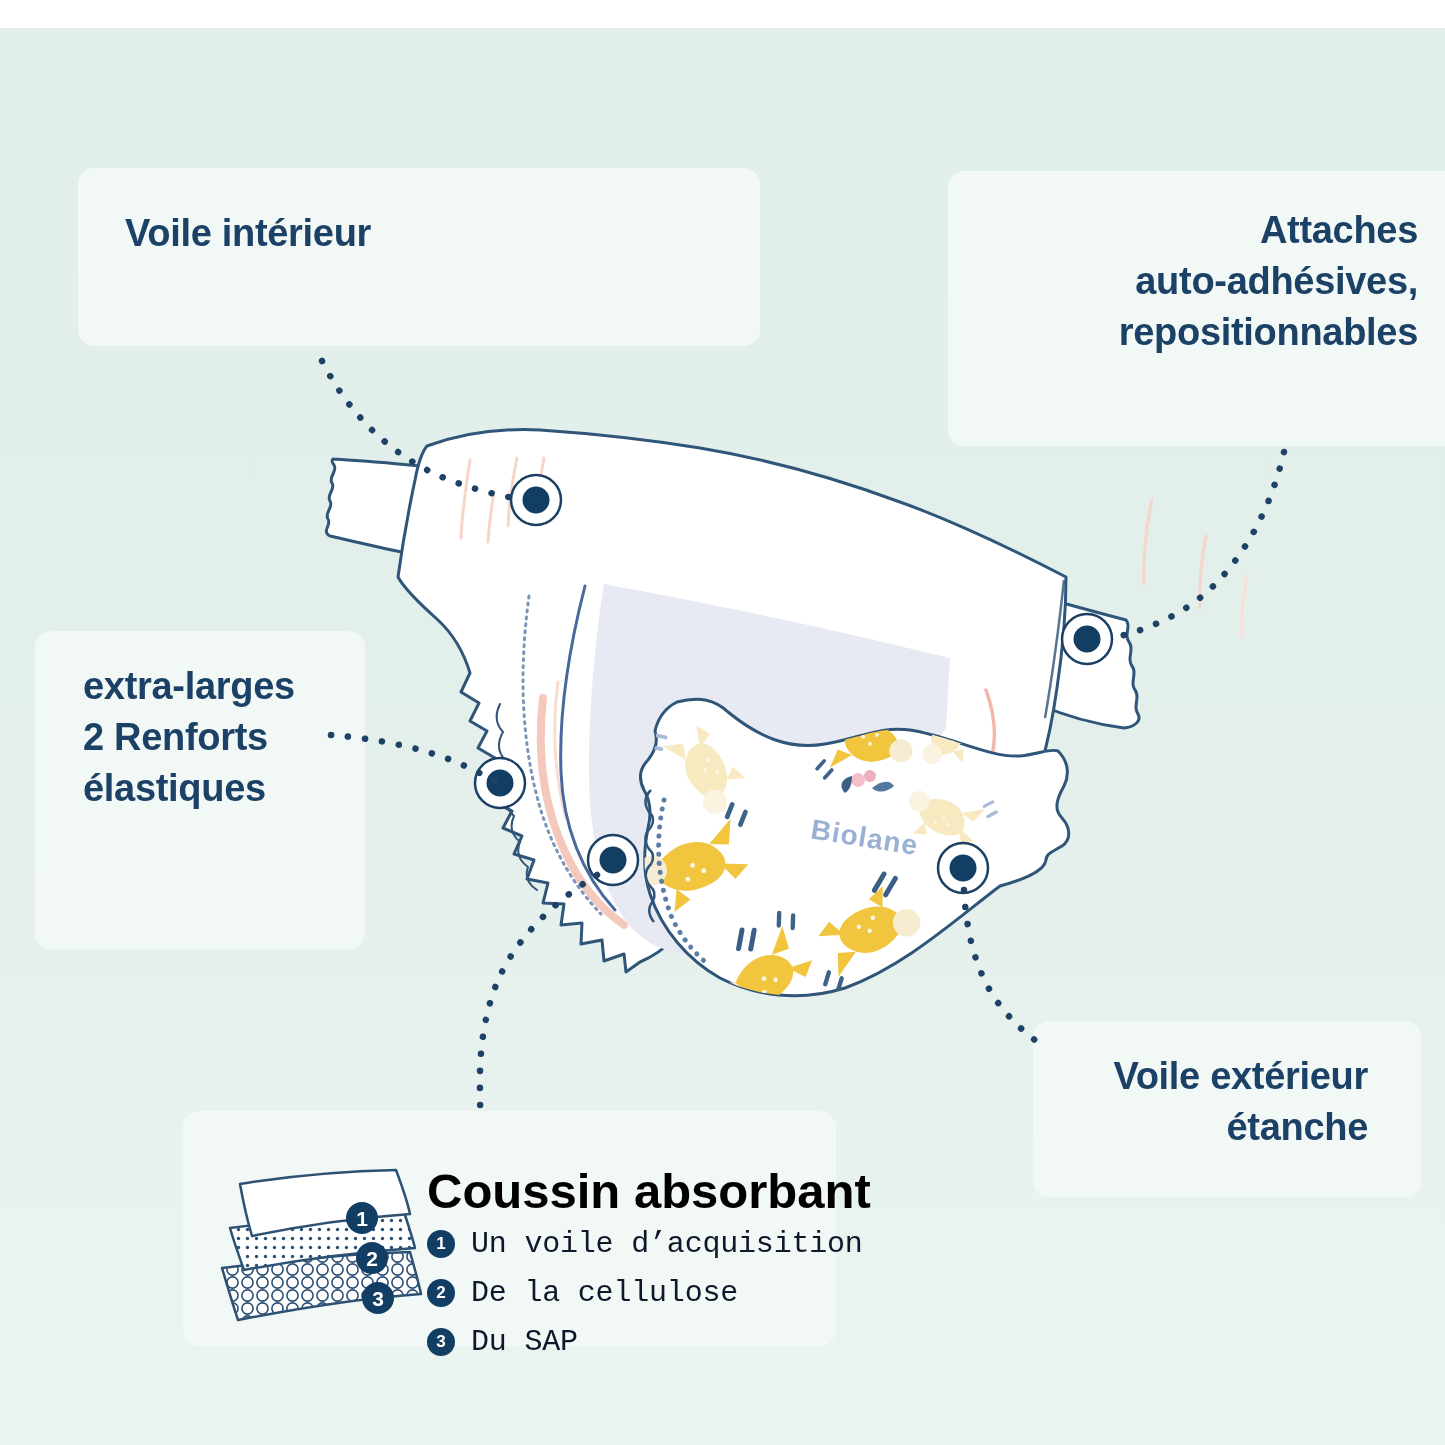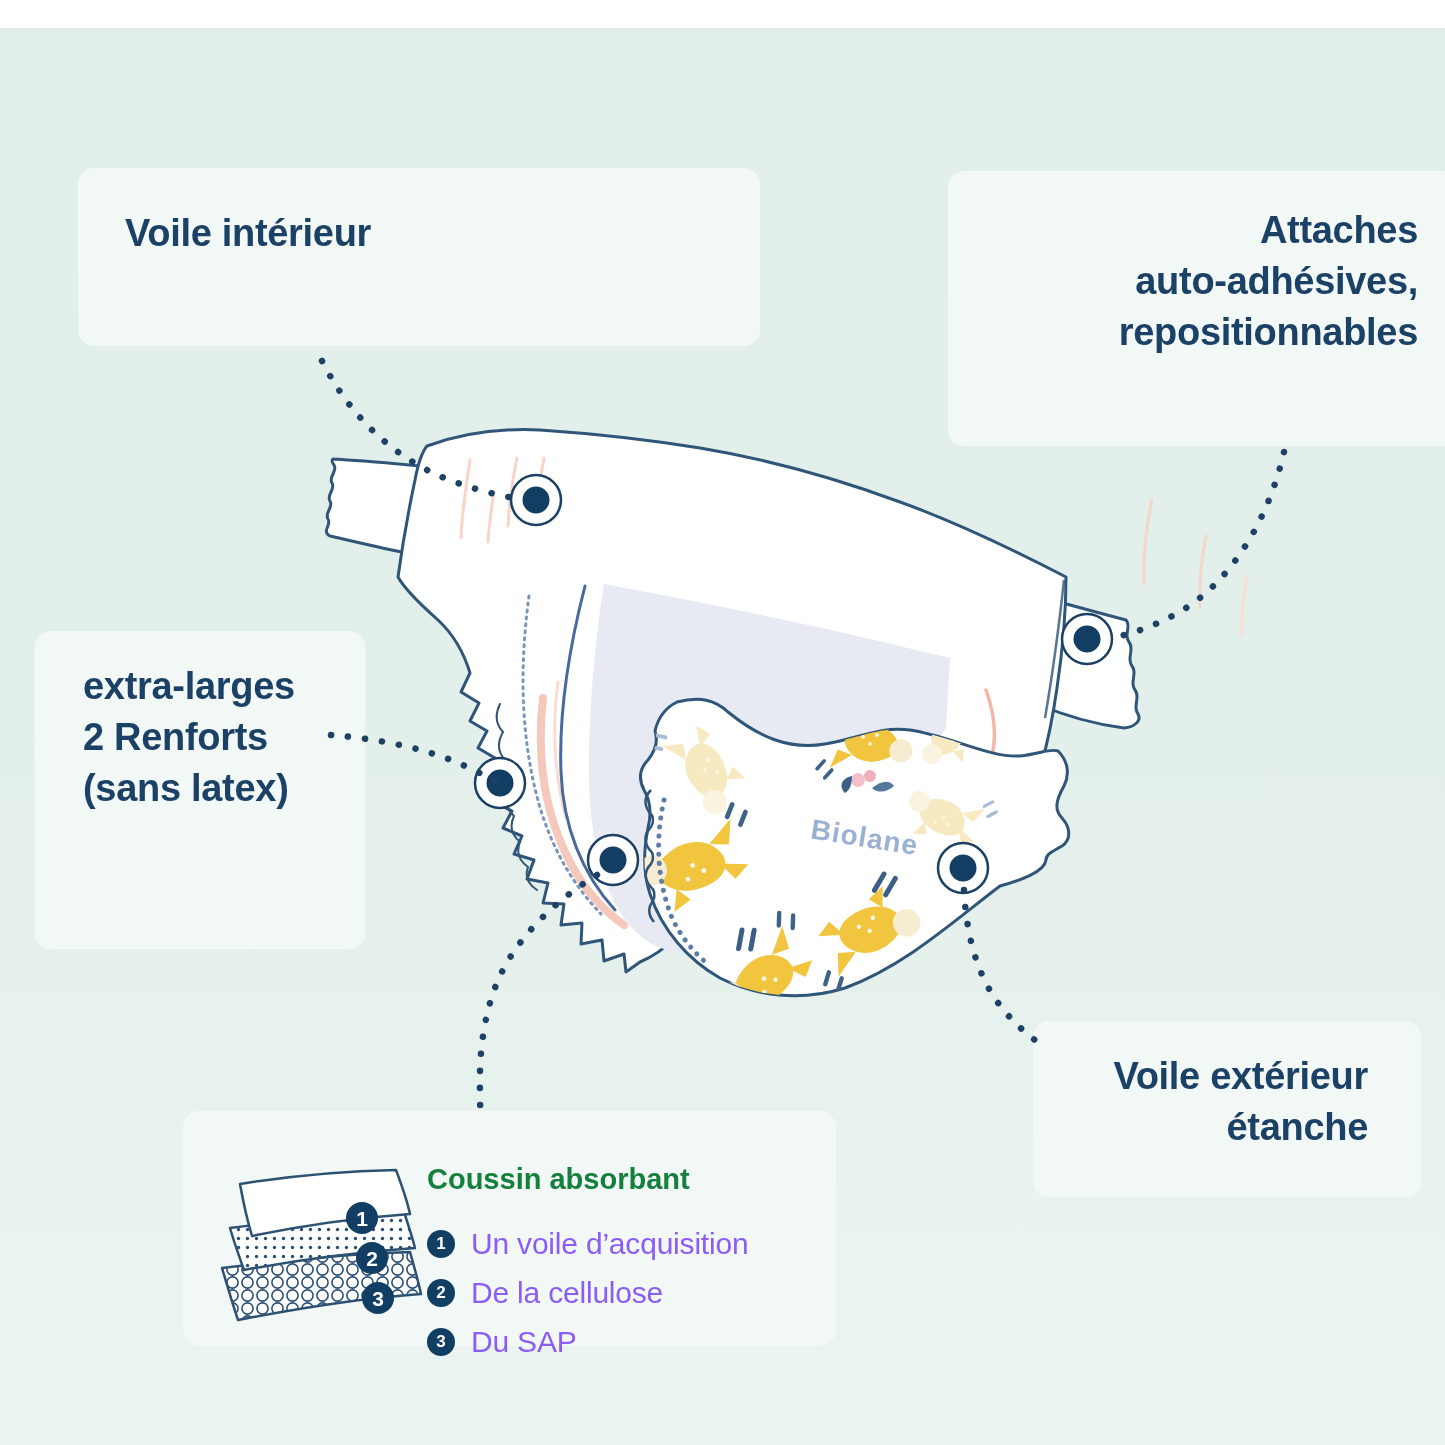--- a/index.html
+++ b/index.html
@@ -8,26 +8,26 @@
   .stage{position:relative;width:1445px;height:1445px;
          background:linear-gradient(180deg,#e2eee9 0%,#e3efeb 45%,#e8f2ee 80%,#ebf4f0 100%);margin-top:28px;}
   .card{position:absolute;background:#f1f8f5;border-radius:16px;color:#1c4166;
         font-weight:bold;z-index:1;box-sizing:border-box;}
   .card .line{font-size:38px;line-height:51px;letter-spacing:-0.3px;white-space:nowrap;}
   .card1{left:78px;top:140px;width:682px;height:178px;padding:40px 0 0 47px;}
   .card2{left:948px;top:143px;width:522px;height:275px;padding:34px 52px 0 0;text-align:right;}
   .card3{left:35px;top:603px;width:330px;height:318px;padding:30px 0 0 48px;}
   .card4{left:1033px;top:993px;width:388px;height:176px;padding:30px 53px 0 0;text-align:right;}
   .card5{left:183px;top:1083px;width:653px;height:235px;}
-  .c5-title{position:absolute;left:244px;top:52px;font-size:29px;color:#15803d;font-weight:bold;white-space:nowrap;}
+  .c5-title{position:absolute;left:244px;top:52px;font-size:49px;color:#000000;font-weight:bold;white-space:nowrap;}
   .c5-items{position:absolute;left:244px;top:116px;display:flex;flex-direction:column;gap:15px;}
   .c5-row{display:flex;align-items:center;gap:16px;}
   .c5-badge{width:28px;height:28px;border-radius:50%;background:#123e63;color:#ffffff;
             font-size:17px;font-weight:bold;display:flex;align-items:center;justify-content:center;flex:0 0 28px;}
-  .c5-label{font-size:30px;font-weight:normal;color:#8b5cf6;white-space:nowrap;letter-spacing:-0.2px;}
+  .c5-label{font-size:30px;font-weight:normal;color:#0f172a;white-space:nowrap;letter-spacing:-0.2px;font-family:Liberation Mono, monospace;}
   svg.art{position:absolute;left:0;top:0;z-index:5;pointer-events:none;}
   .cf{color:#f1c63e;--hoof:#3f6288;--headf:#f6ecd2;}
   .cp{color:#f7e9c0;--hoof:#a9bcd6;--headf:#faf3e0;}
   .lg{color:#3b5e86;}
 </style>
 </head>
 <body>
 
 <div class="stage">
 
@@ -37,21 +37,21 @@
 
   <div class="card card2">
     <div class="line">Attaches</div>
     <div class="line">auto-adhésives,</div>
     <div class="line">repositionnables</div>
   </div>
 
   <div class="card card3">
     <div class="line">extra-larges</div>
     <div class="line">2 Renforts</div>
-    <div class="line">(sans latex)</div>
+    <div class="line">élastiques</div>
   </div>
 
   <div class="card card4">
     <div class="line">Voile extérieur</div>
     <div class="line">étanche</div>
   </div>
 
   <div class="card card5">
     <div class="c5-title">Coussin absorbant</div>
     <div class="c5-items">

